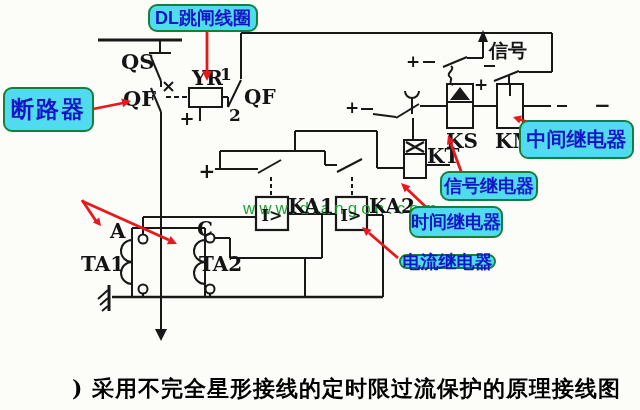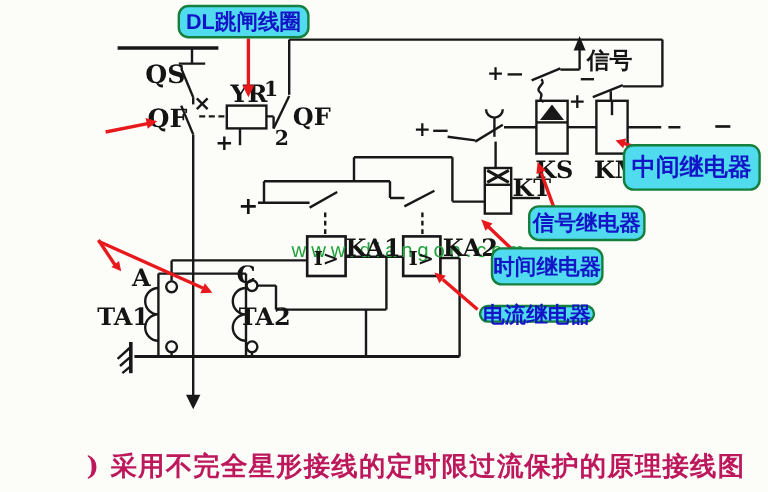--- a/index.html
+++ b/index.html
@@ -23,21 +23,21 @@
   }
   .callout.dl            {left:148px;top:4px;  width:110px;height:28px;font-size:18px;}
   .callout.breaker       {left:3px;  top:87px; width:91px; height:45px;font-size:23px;letter-spacing:2px;}
   .callout.ct            {left:3px;  top:188px;width:91px; height:43px;font-size:24px;letter-spacing:4px;}
   .callout.signal-relay  {left:440px;top:171px;width:98px; height:30px;font-size:18px;}
   .callout.time-relay    {left:409px;top:206px;width:94px; height:32px;font-size:18px;}
   .callout.current-relay {left:387px;top:254px;width:97px; height:15px;font-size:18px;margin-left:12px;}
   .callout.inter-relay   {left:519px;top:120px;width:115px;height:39px;font-size:20px;}
   .caption{
     position:absolute;left:72px;top:374px;width:566px;
-    font-size:22px;font-weight:bold;color:#be185d;letter-spacing:1px;
+    font-size:22px;font-weight:bold;color:#000000;letter-spacing:1px;
     font-family:"DejaVu Serif","Liberation Serif",serif;
   }
 </style>
 </head>
 <body>
 
 <div class="stage">
 
   <svg class="circuit" width="640" height="410" viewBox="0 0 640 410">
 
@@ -174,19 +174,20 @@
       <path d="M427,208 L407,189"></path>
       <polygon points="401,183 410.4,186.2 404.6,192.2" stroke="none"></polygon>
       <path d="M398,258 L369,233"></path>
       <polygon points="362,227 371.5,229.7 366.1,236.1" stroke="none"></polygon>
       <path d="M549,129 L520,119.5"></path>
       <polygon points="513,117 521.9,115.5 519.3,123.5" stroke="none"></polygon>
     </g>
   </svg>
 
   <div class="callout dl">DL跳闸线圈</div>
+  <div class="callout breaker">断路器</div>
   <div class="callout signal-relay">信号继电器</div>
   <div class="callout time-relay">时间继电器</div>
   <div class="callout current-relay">电流继电器</div>
   <div class="callout inter-relay">中间继电器</div>
 
   <div class="caption">)  采用不完全星形接线的定时限过流保护的原理接线图</div>
 </div>
 
 </body></html>

